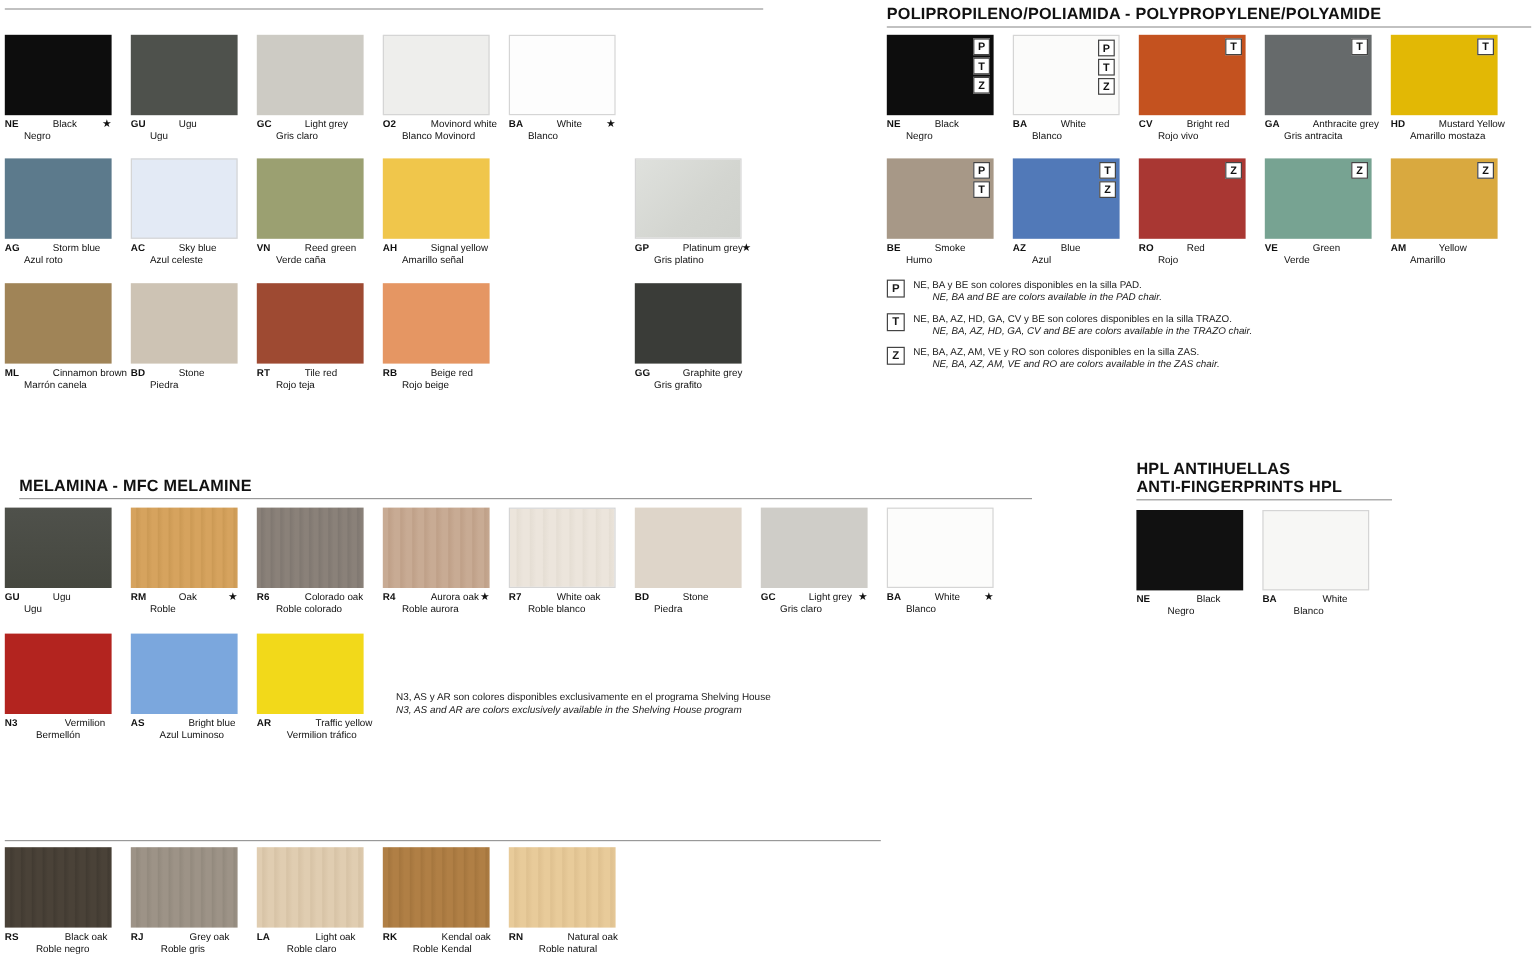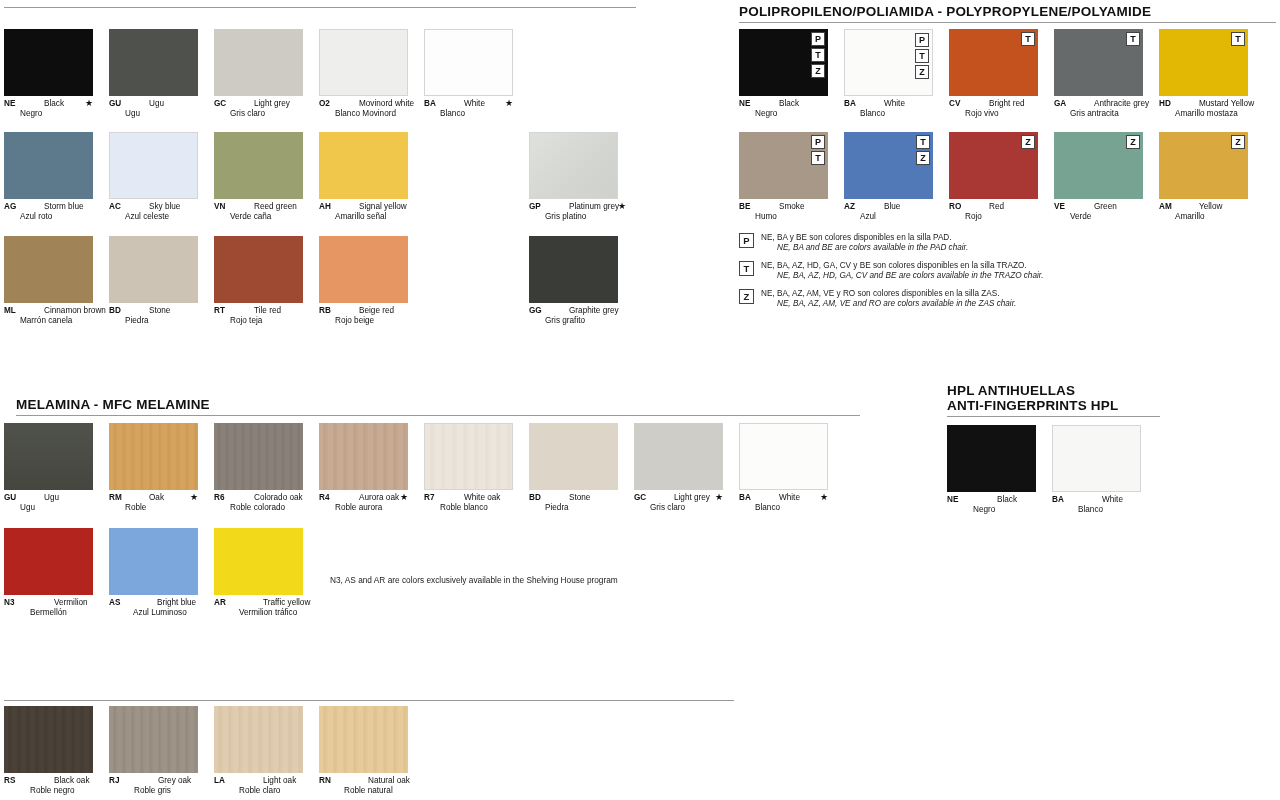--- a/index.html
+++ b/index.html
@@ -105,21 +105,21 @@
   }
   .legend-text {
     font-size: 8.2px;
     line-height: 10.4px;
   }
   .legend-text .it { font-style: italic; margin-left: 16px; }
   .note {
     font-size: 8.3px;
     line-height: 10.6px;
   }
-  .note .it { }
+  .note .it { font-style: italic; }
   .abs { position: absolute; }
 </style>
 </head>
 <body>
 
 <div class="abs" style="left:4px; top:4px; width:632px;">
   <div class="title-rule"></div>
 </div>
 
 <div class="abs swatch-grid" style="left:4px; top:29px;">
@@ -478,20 +478,21 @@
   <div class="swatch">
     <div class="chip" style="background:#f2d91a"></div>
     <div class="lbl">
       <span class="code">AR</span><span style="padding-left:9px">Traffic yellow</span>
       <span class="es" style="padding-left:25px">Vermilion tráfico</span>
     </div>
   </div>
 </div>
 
 <div class="abs note" style="left:330px; top:575px; width:400px;">
+  <div>N3, AS y AR son colores disponibles exclusivamente en el programa Shelving House</div>
   <div class="it">N3, AS and AR are colors exclusively available in the Shelving House program</div>
 </div>
 
 <div class="abs" style="left:4px; top:700px; width:730px; border-bottom:1px solid #999;"></div>
 
 <div class="abs swatch-grid" style="left:4px; top:706px;">
   <div class="swatch">
     <div class="chip" style="background:repeating-linear-gradient(90deg,#4a4238 0px,#4a4238 4px,#423b32 5px,#4a4238 9px)"></div>
     <div class="lbl">
       <span class="code">RS</span><span style="padding-left:10px">Black oak</span>
@@ -503,20 +504,27 @@
     <div class="lbl">
       <span class="code">RJ</span><span style="padding-left:9px">Grey oak</span>
       <span class="es" style="padding-left:25px">Roble gris</span>
     </div>
   </div>
   <div class="swatch">
     <div class="chip" style="background:repeating-linear-gradient(90deg,#e0cdb1 0px,#e0cdb1 4px,#d7c3a6 5px,#e0cdb1 10px)"></div>
     <div class="lbl">
       <span class="code">LA</span><span style="padding-left:9px">Light oak</span>
       <span class="es" style="padding-left:25px">Roble claro</span>
+    </div>
+  </div>
+  <div class="swatch">
+    <div class="chip" style="background:repeating-linear-gradient(90deg,#b07f45 0px,#b07f45 4px,#a5763e 5px,#b07f45 9px)"></div>
+    <div class="lbl">
+      <span class="code">RK</span><span style="padding-left:9px">Kendal oak</span>
+      <span class="es" style="padding-left:25px">Roble Kendal</span>
     </div>
   </div>
   <div class="swatch">
     <div class="chip" style="background:repeating-linear-gradient(90deg,#e8cb9a 0px,#e8cb9a 4px,#dfc190 5px,#e8cb9a 10px)"></div>
     <div class="lbl">
       <span class="code">RN</span><span style="padding-left:9px">Natural oak</span>
       <span class="es" style="padding-left:25px">Roble natural</span>
     </div>
   </div>
 </div>

